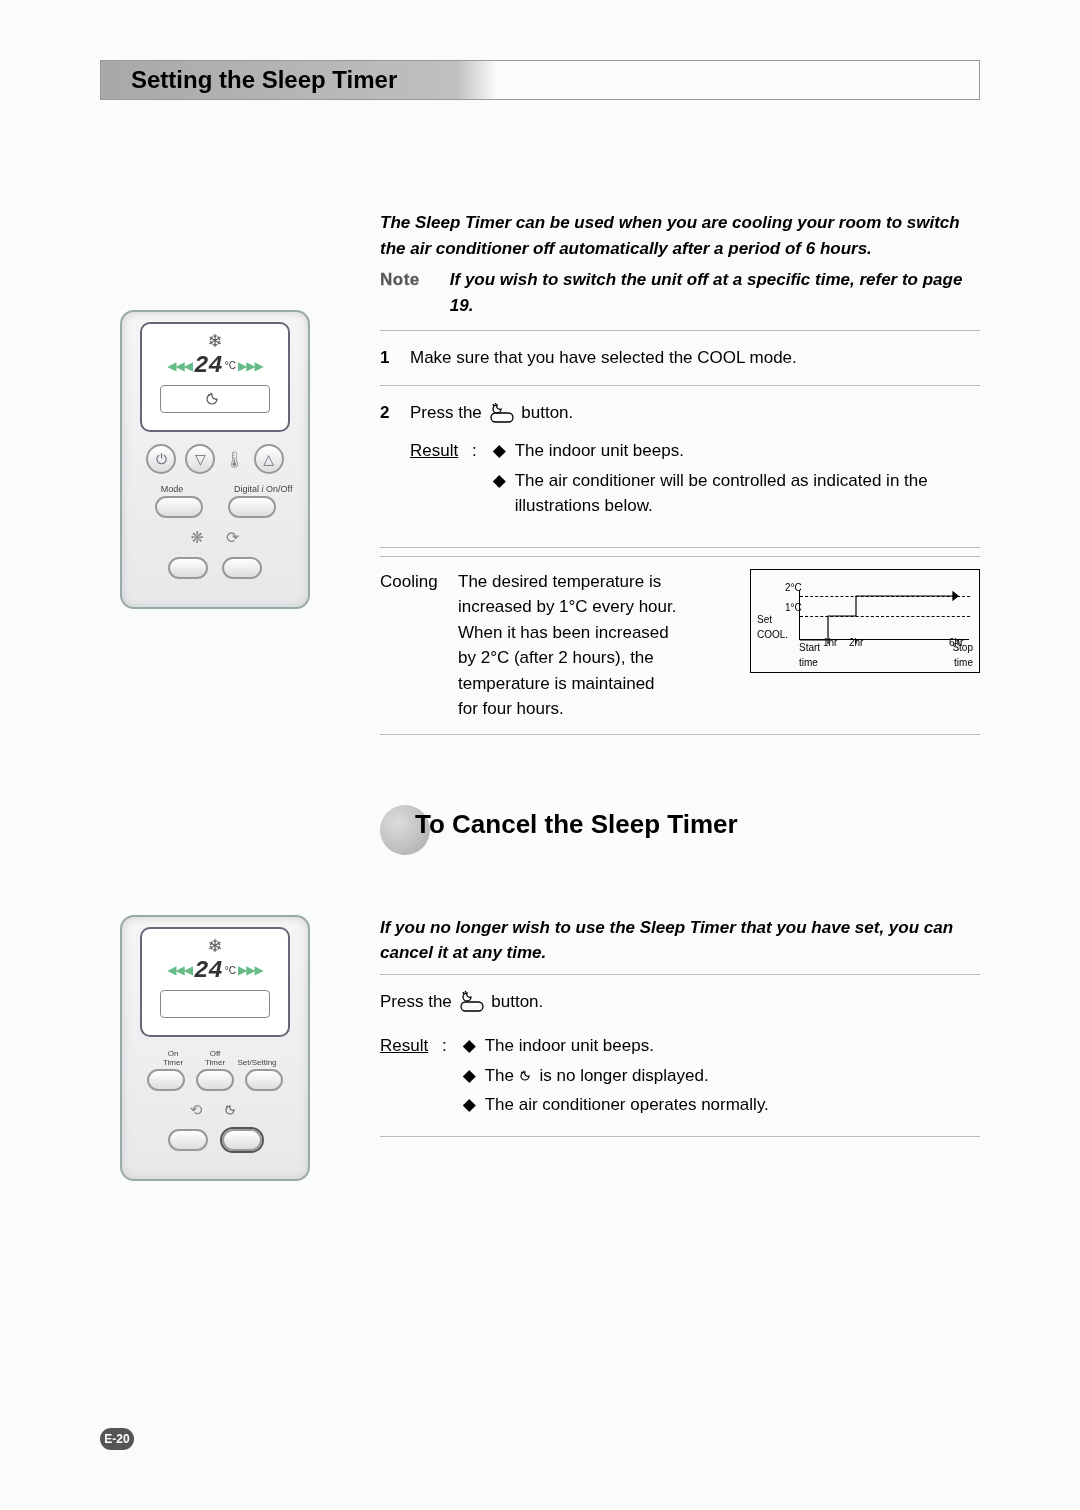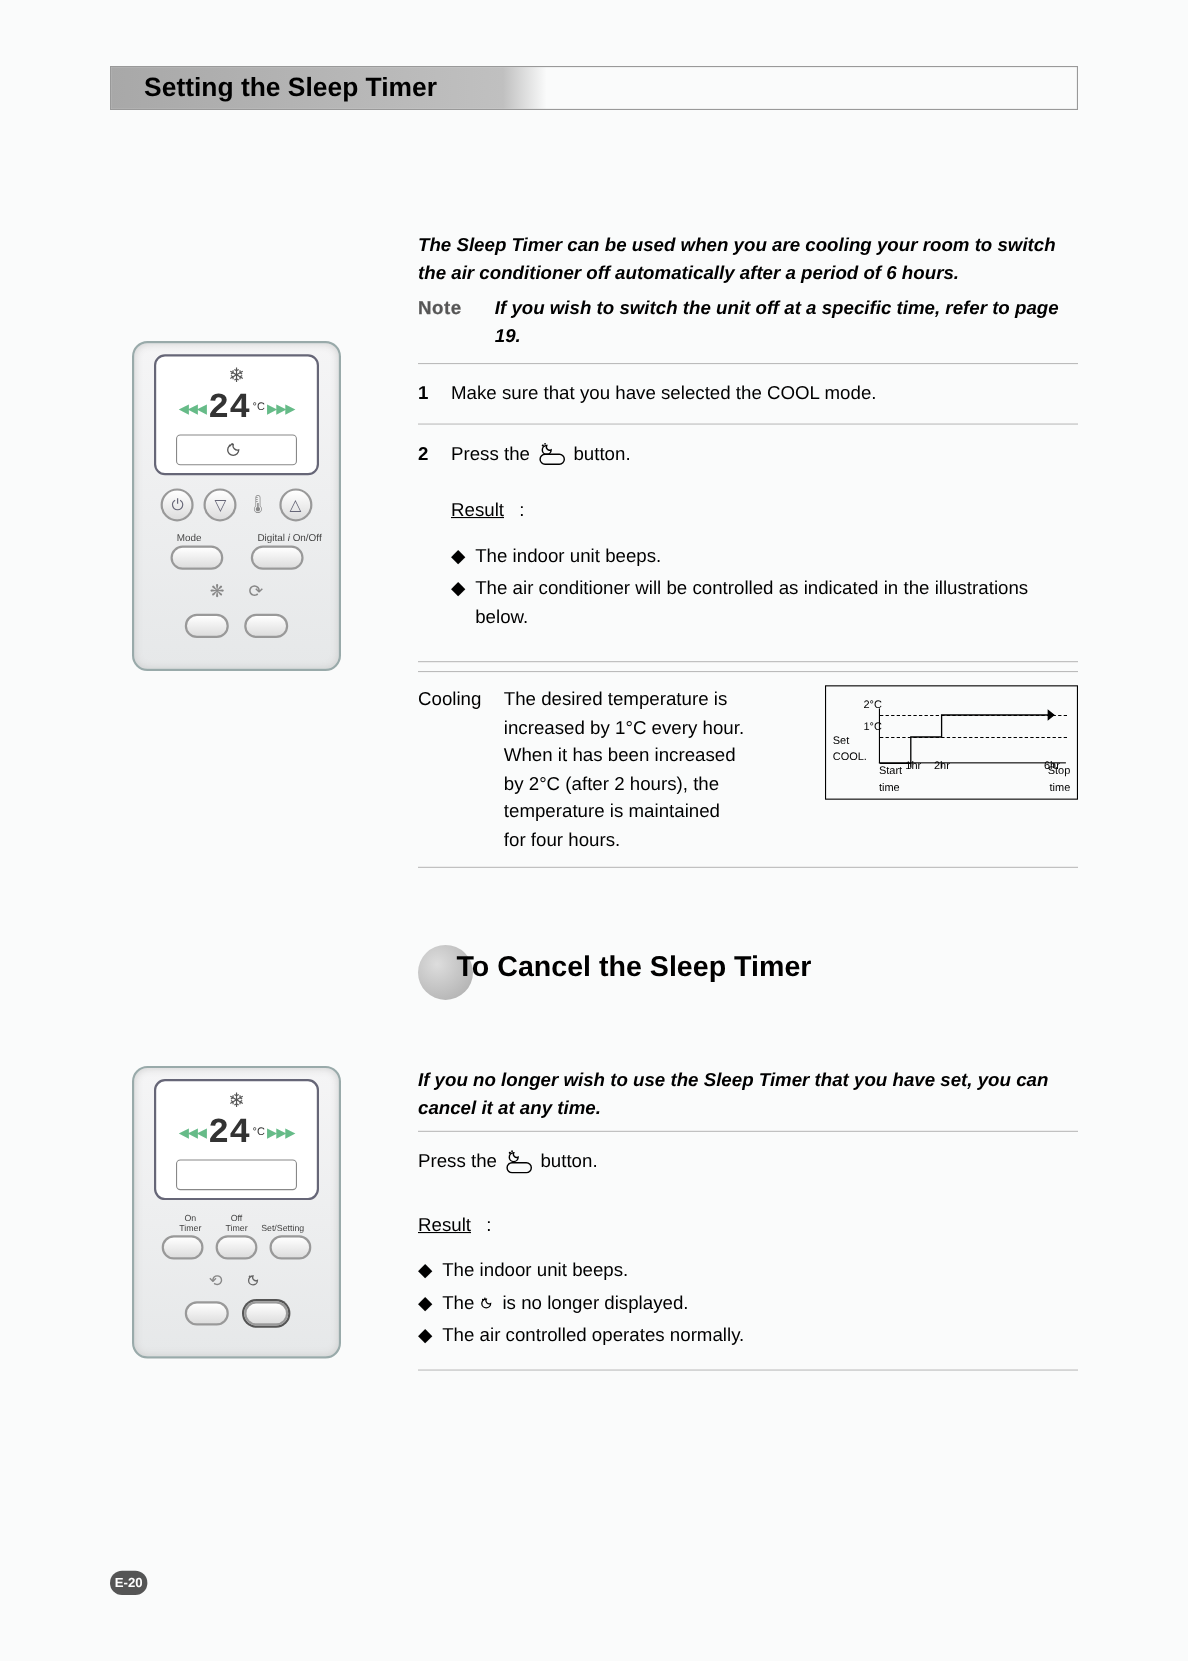--- a/index.html
+++ b/index.html
@@ -83,22 +83,21 @@
   .step-num {
     width: 16px;
     font-weight: bold;
     flex-shrink: 0;
   }
   .step-body { flex: 1; }
 
   .result-row {
     display: flex;
     gap: 16px;
-    margin-top: 26px;
-    flex-direction: column;
+    margin-top: 13px;
   }
   .result-label {
     text-decoration: underline;
     flex-shrink: 0;
     width: 62px;
     display: inline-block;
   }
   .bullets {
     flex: 1;
   }
@@ -187,22 +186,23 @@
     gap: 2px;
   }
   .lcd .arrows {
     font-size: 12px;
     color: #6b8;
     letter-spacing: -1px;
   }
   .lcd .digits {
     font-family: 'Courier New', monospace;
     font-weight: bold;
-    font-size: 32px;
+    font-size: 24px;
     letter-spacing: 0px;
+    font-style: italic;
     color: #333;
   }
   .lcd .degc {
     font-size: 10px;
     vertical-align: top;
     color: #333;
   }
   .lcd .sub-box {
     width: 110px;
     height: 28px;
@@ -510,21 +510,21 @@
                     <path d="M6 2 a4 4 0 1 0 4 4 a3 3 0 0 1 -4 -4 z" fill="none" stroke="#000" stroke-width="1.2"></path>
                     <circle cx="3" cy="2.5" r="0.9" fill="#000"></circle>
                     <circle cx="4.8" cy="1.2" r="0.7" fill="#000"></circle>
                   </svg>
               </span>
               <span>is no longer displayed.</span>
             </span>
           </div>
           <div class="bullet">
               <span class="diamond">◆</span>
-              <span>The air controlled operates normally.</span>
+              <span>The air conditioner operates normally.</span>
             </div>
         </div>
       </div>
       <hr class="hr" style="margin-top:14px">
     </div>
   </div>
 
   <div class="page-num">E-20</div>
 </div>
 

